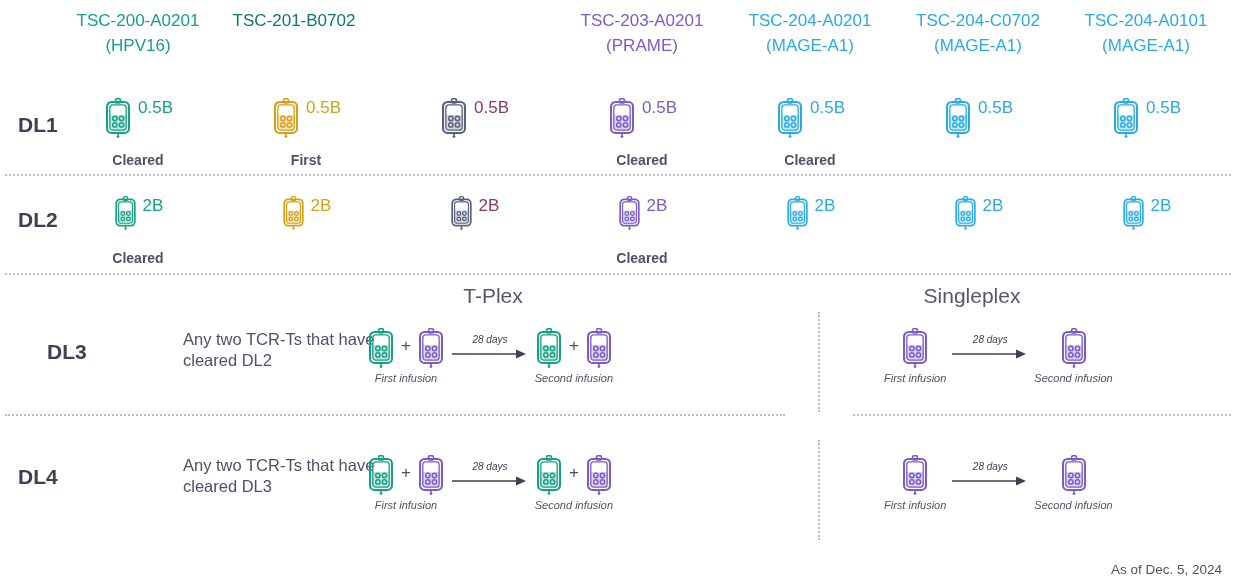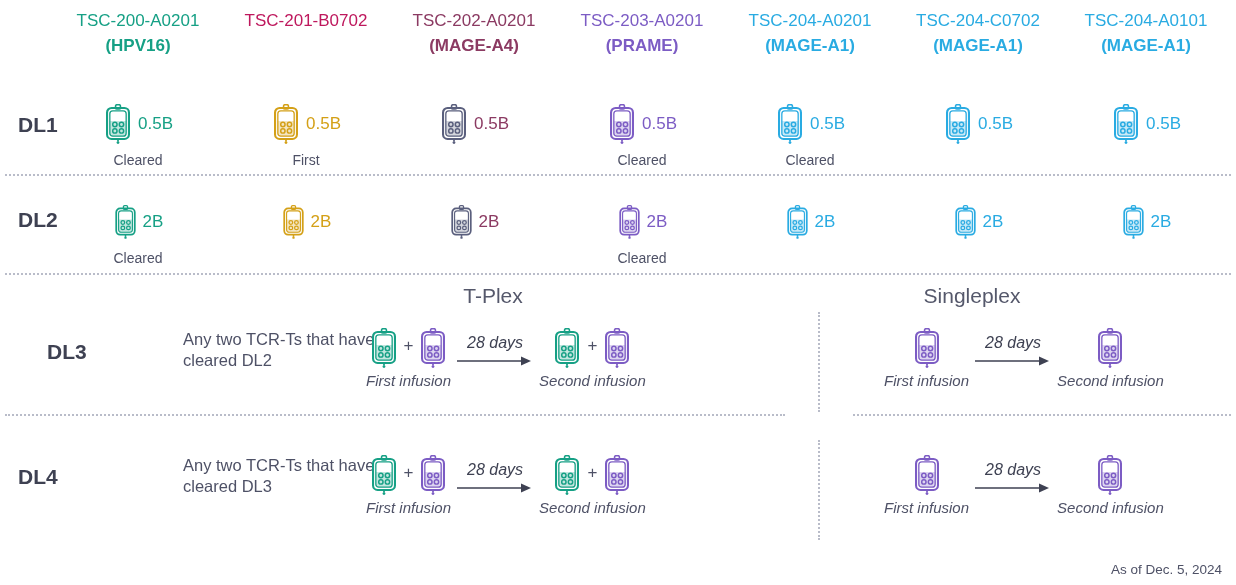--- a/index.html
+++ b/index.html
@@ -12,38 +12,38 @@
     position:relative;
   }
   .canvas{position:relative;width:1236px;height:585px;}
 
   
   .header{position:absolute;left:0;top:8px;width:1236px;height:64px;}
   .col-head{
     position:absolute;top:0;width:168px;text-align:center;
     font-size:17px;line-height:25px;font-weight:400;
   }
-  .col-head .alias{font-weight:bold;display:block;}
+  .col-head .alias{font-weight:normal;display:block;}
 
   
   .hr{position:absolute;height:0;border-top:2px dotted #b9bcc9;}
 
   
   .dl-label{
     position:absolute;left:18px;width:70px;text-align:left;
     font-size:21px;font-weight:bold;color:#3e4152;
   }
 
   
   .dose-cell{position:absolute;width:168px;text-align:center;}
-  .dose-line{display:flex;align-items:center;justify-content:center;gap:5px;height:52px;}
+  .dose-line{display:flex;align-items:flex-start;justify-content:center;gap:5px;height:52px;}
   .dose-amt{font-size:17px;font-weight:400;}
   .status{
     display:block;margin-top:2px;
-    font-size:14px;font-weight:normal;color:#4e5166;
+    font-size:14px;font-weight:bold;color:#4e5166;
     height:17px;
   }
 
   
   .bag{display:block;}
 
   
   .plex-title{
     position:absolute;font-size:21px;font-weight:400;color:#55586b;
     text-align:center;width:320px;
@@ -54,43 +54,42 @@
     position:absolute;width:210px;text-align:left;
     font-size:16.5px;line-height:21px;color:#4e5166;
   }
 
   .infusion-group{position:absolute;display:flex;align-items:flex-start;}
   .inf-block{display:flex;flex-direction:column;align-items:center;}
   .inf-bags{display:flex;align-items:center;gap:3px;}
   .plus{font-size:17px;color:#4e5166;padding:0 2px;align-self:center;
         position:relative;top:-2px;}
   .inf-cap{
-    font-size:15px;font-style:italic;color:#4e5166;
+    font-size:11px;font-style:italic;color:#4e5166;
     margin-top:4px;white-space:nowrap;text-align:center;
   }
   .arrow-wrap{
     display:flex;flex-direction:column;align-items:center;
     position:relative;
   }
-  .arrow-lbl{font-size:16px;font-style:italic;color:#3e4152;margin-bottom:1px;}
+  .arrow-lbl{font-size:10px;font-style:italic;color:#3e4152;margin-bottom:1px;}
 
   .footer{
     position:absolute;right:14px;bottom:8px;
     font-size:13.5px;color:#4e5166;
   }
 </style>
 </head>
 <body>
 
 <div class="canvas">
 
   <div class="header">
       <div class="col-head" style="left: 54px; color: rgb(22, 160, 133);"><span>TSC-200-A0201</span><span class="alias">(HPV16)</span></div>
-      <div class="col-head" style="left: 222px; color: #be185d;"><span>TSC-201-B0702</span></div>
-      <div class="col-head" style="left: 390px; color: rgb(139, 58, 98);"><span>TSC-202-A0201</span><span class="alias">(MAGE-A4)</span></div>
+      <div class="col-head" style="left: 210px; color: #0f766e;"><span>TSC-201-B0702</span></div>
       <div class="col-head" style="left: 558px; color: rgb(124, 92, 196);"><span>TSC-203-A0201</span><span class="alias">(PRAME)</span></div>
       <div class="col-head" style="left: 726px; color: rgb(41, 171, 226);"><span>TSC-204-A0201</span><span class="alias">(MAGE-A1)</span></div>
       <div class="col-head" style="left: 894px; color: rgb(41, 171, 226);"><span>TSC-204-C0702</span><span class="alias">(MAGE-A1)</span></div>
       <div class="col-head" style="left: 1062px; color: rgb(41, 171, 226);"><span>TSC-204-A0101</span><span class="alias">(MAGE-A1)</span></div>
     </div>
 
   <div class="hr" style="left:5px;top:174px;width:1226px;"></div>
   <div class="hr" style="left:5px;top:273px;width:1226px;"></div>
   <div class="hr" style="left:5px;top:414px;width:780px;"></div>
   <div class="hr" style="left:853px;top:414px;width:378px;"></div>

